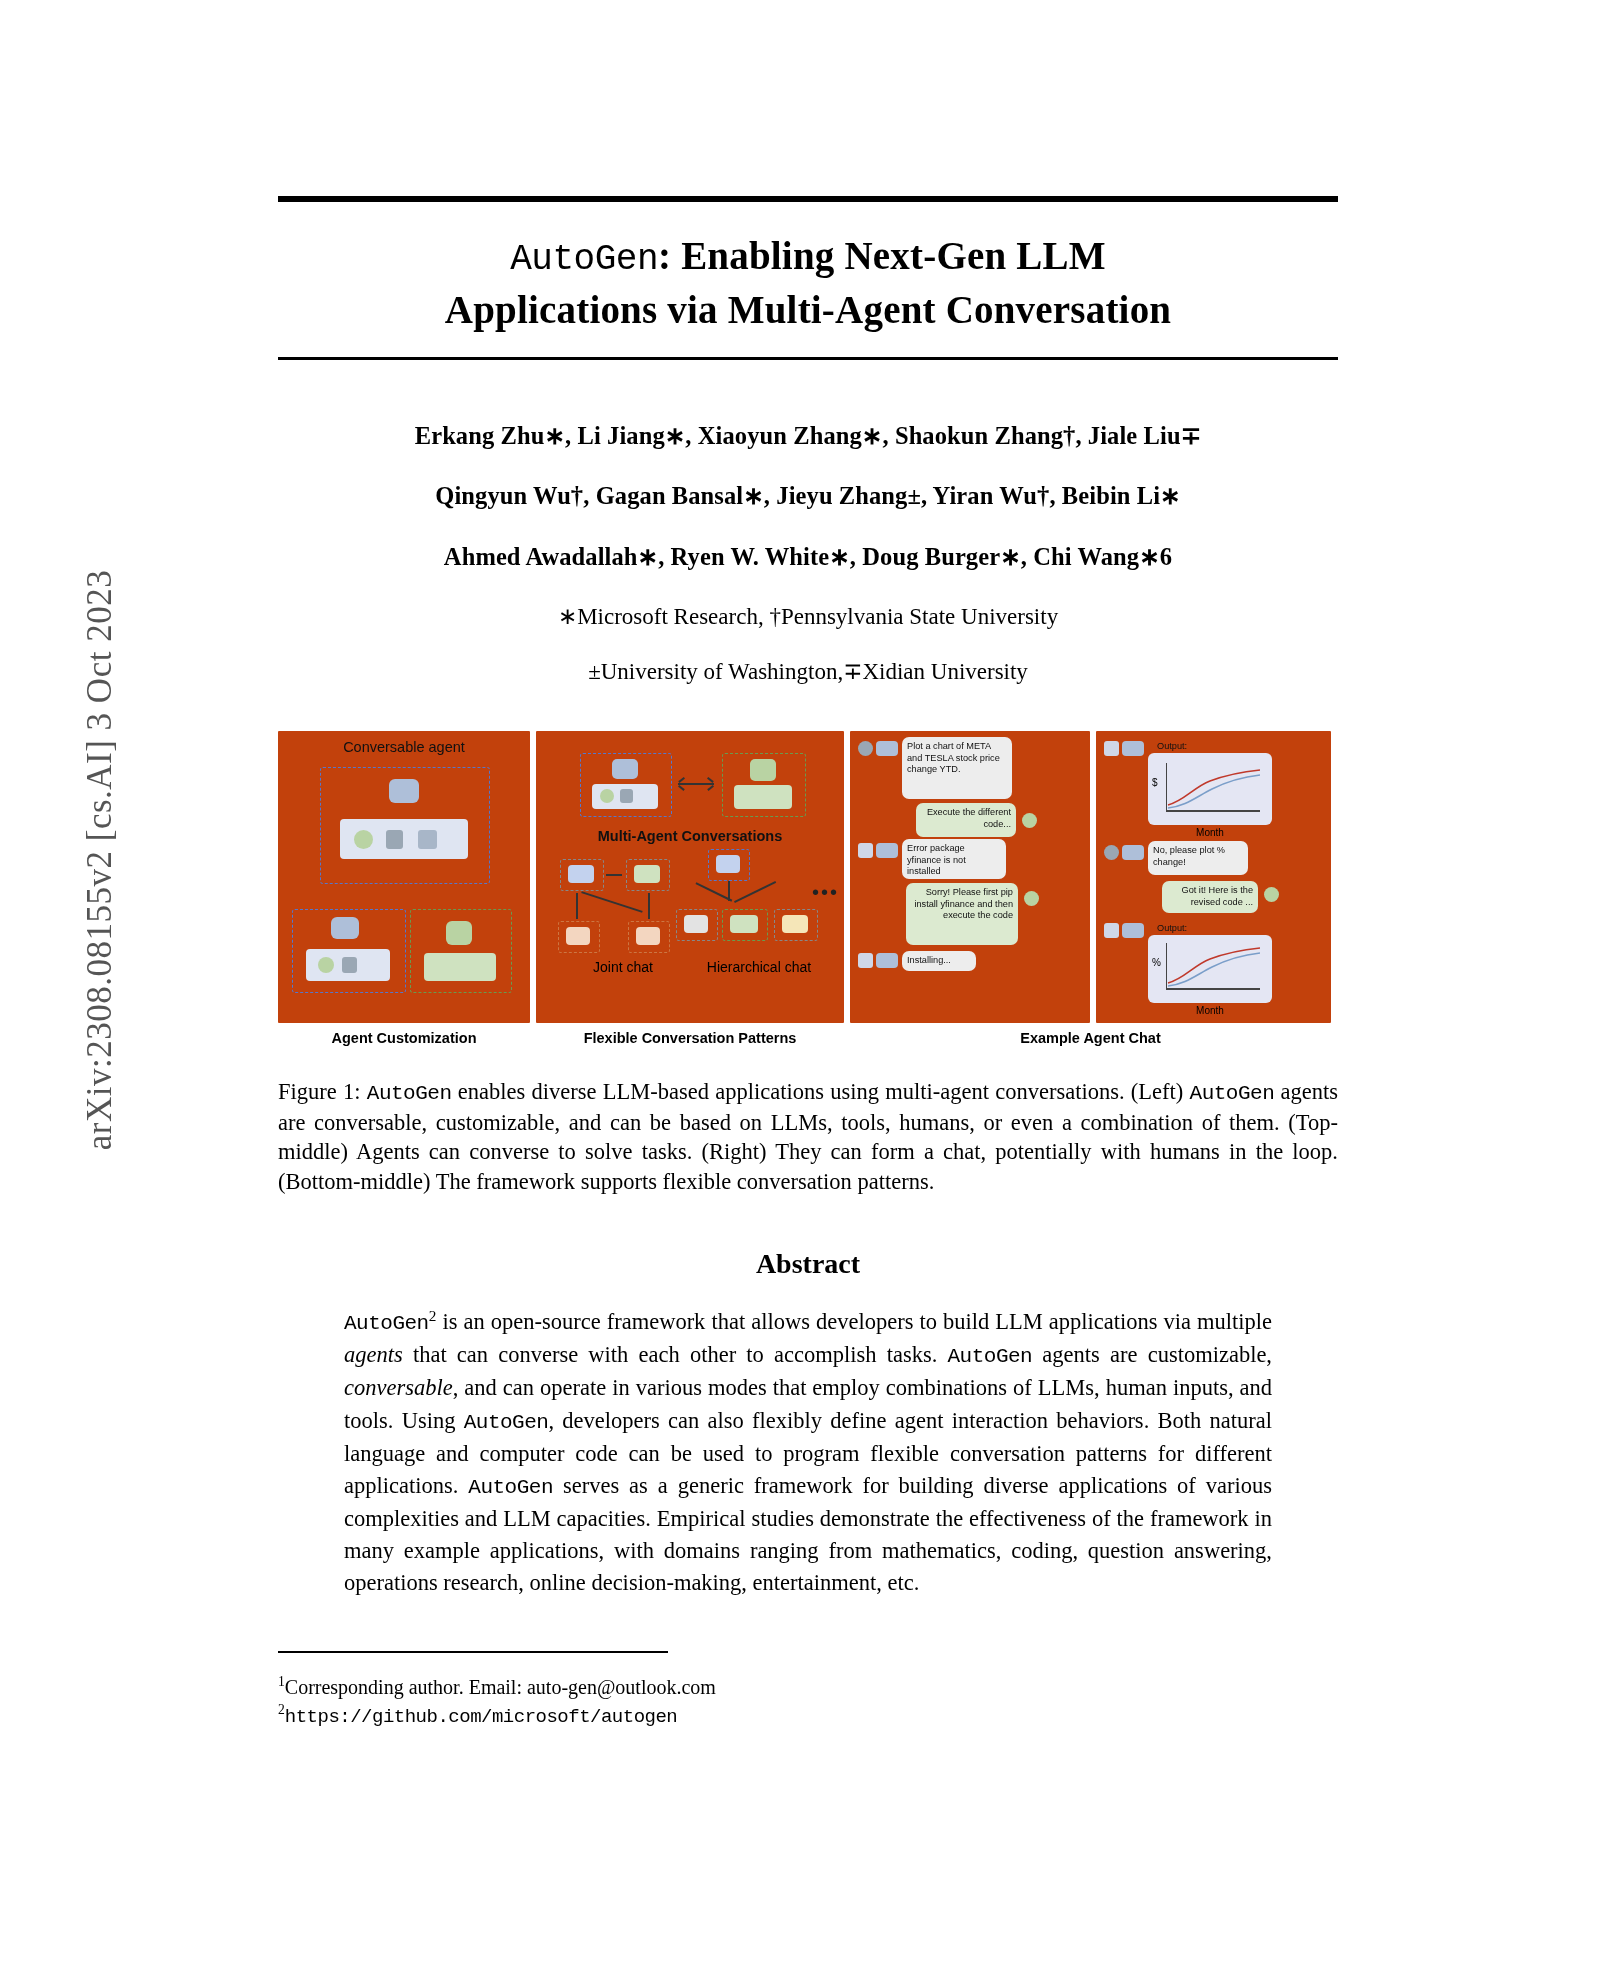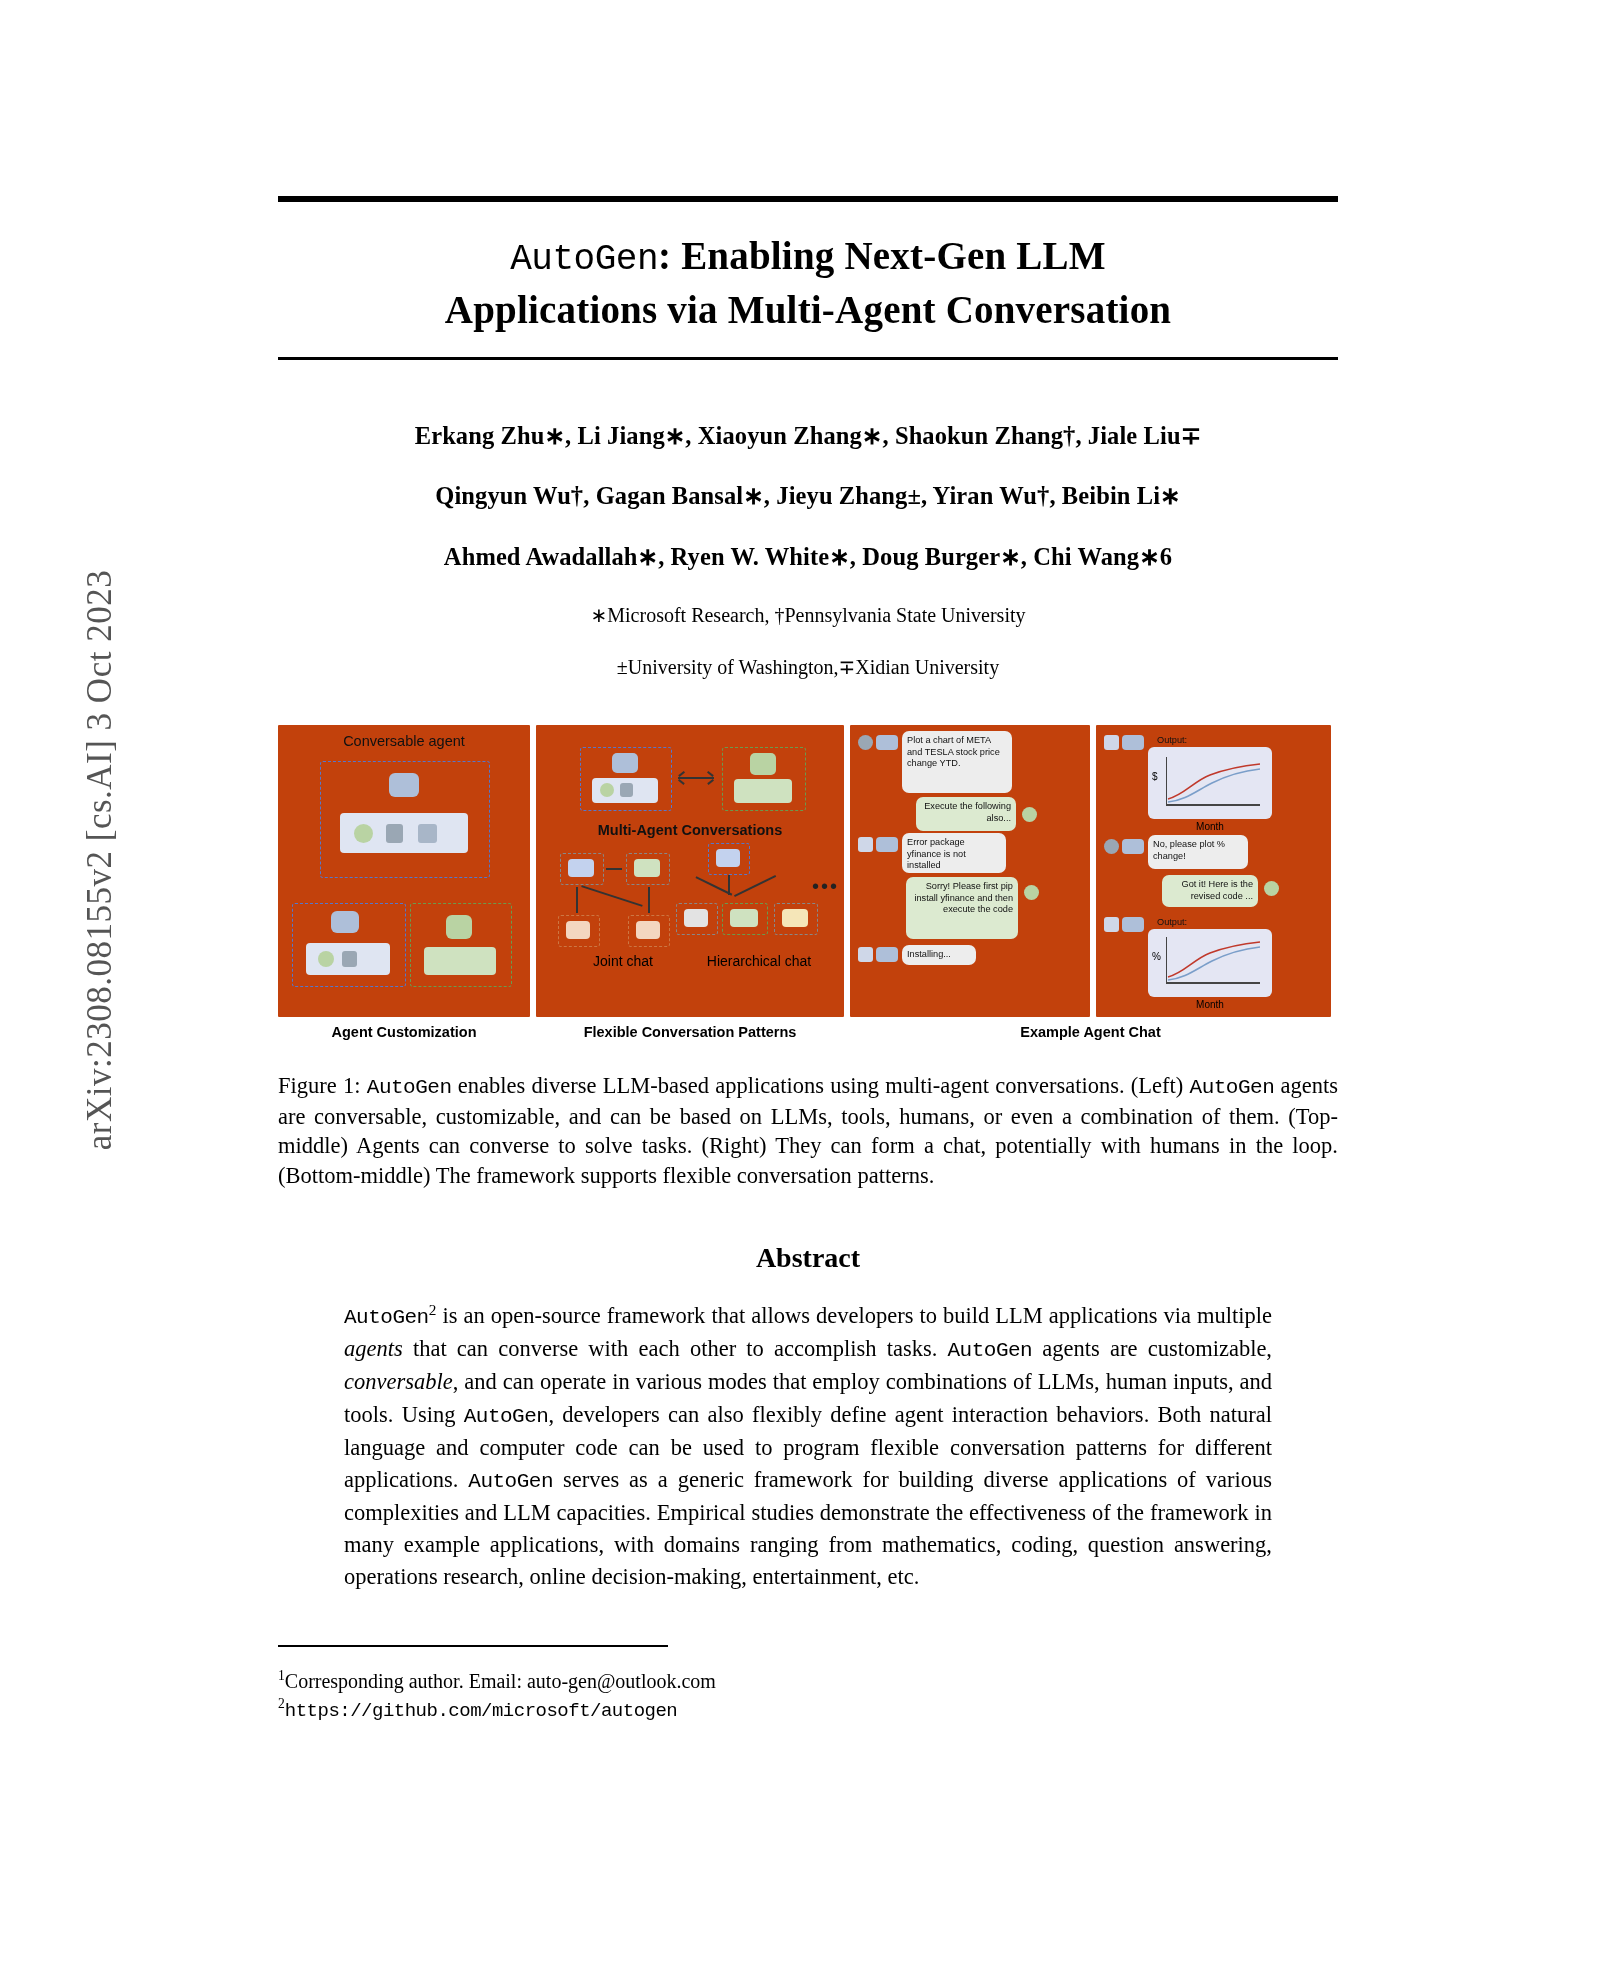--- a/index.html
+++ b/index.html
@@ -77,21 +77,21 @@
   }
   .authors .line {
     font-size: 24.5px;
     font-weight: bold;
     line-height: 1.0;
     margin-bottom: 36px;
     letter-spacing: 0.1px;
   }
   .affil {
     text-align: center;
-    font-size: 20px;
+    font-size: 23px;
     line-height: 1.0;
     margin-bottom: 32px;
   }
   sup { font-size: 0.68em; vertical-align: super; line-height: 0; }
 
   
   .figure {
     margin-top: 48px;
     position: relative;
     height: 330px;
@@ -353,21 +353,21 @@
 
           <div style="position:absolute; left:22px; top:228px; width:130px; text-align:center; font-family:'Liberation Sans',sans-serif; font-size:14px;">Joint chat</div>
           <div style="position:absolute; left:148px; top:228px; width:150px; text-align:center; font-family:'Liberation Sans',sans-serif; font-size:14px;">Hierarchical chat</div>
         </div>
 
         <div class="fig-panel p3">
           <div class="avatar person" style="left:8px; top:10px;"></div>
           <div class="avatar robot" style="left:26px; top:10px; width:22px; height:15px; border-radius:4px;"></div>
           <div class="bubble bub-gray" style="left:52px; top:6px; width:110px; height:62px;">Plot a chart of META and TESLA stock price change YTD.</div>
 
-          <div class="bubble bub-green" style="left:66px; top:72px; width:100px; height:34px;">Execute the following also...</div>
+          <div class="bubble bub-green" style="left:66px; top:72px; width:100px; height:34px;">Execute the different code...</div>
           <div class="avatar green" style="left:172px; top:82px;"></div>
 
           <div class="avatar py" style="left:8px; top:112px;"></div>
           <div class="avatar robot" style="left:26px; top:112px; width:22px; height:15px; border-radius:4px;"></div>
           <div class="bubble bub-gray" style="left:52px; top:108px; width:104px; height:40px;">Error package yfinance is not installed</div>
 
           <div class="bubble bub-green" style="left:56px; top:152px; width:112px; height:62px;">Sorry! Please first pip install yfinance and then execute the code</div>
           <div class="avatar green" style="left:174px; top:160px;"></div>
 
           <div class="avatar py" style="left:8px; top:222px;"></div>

